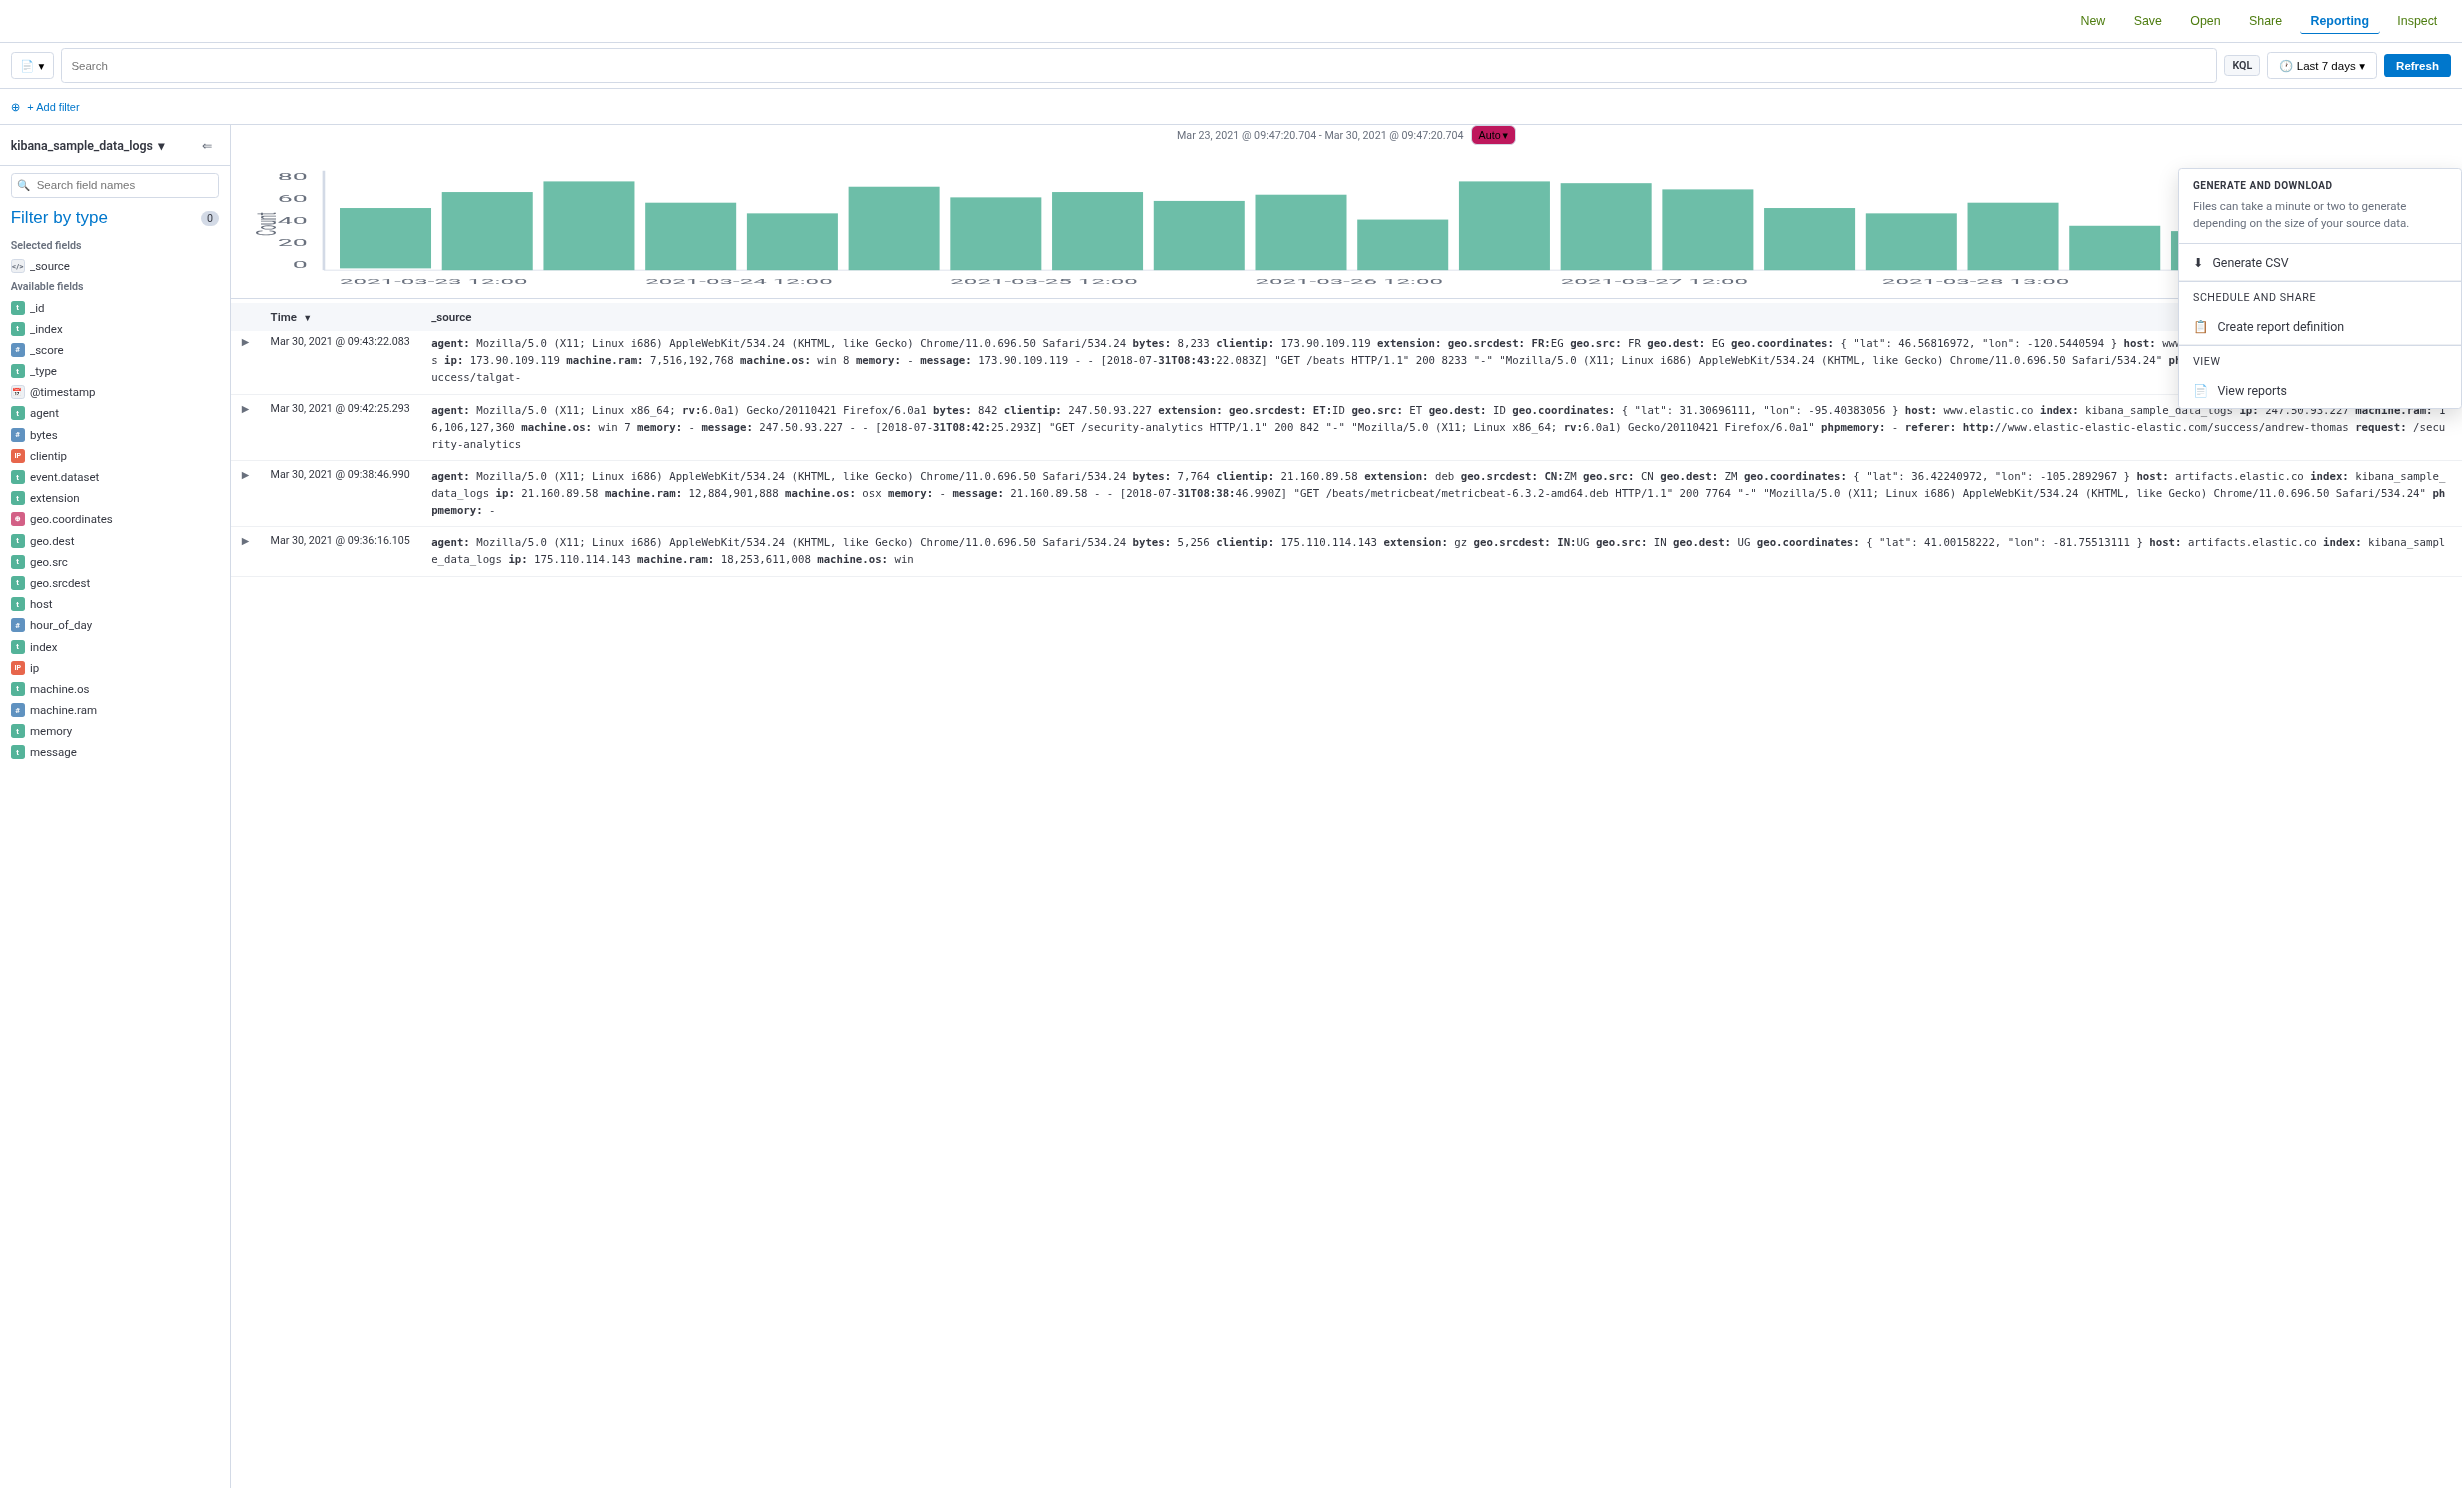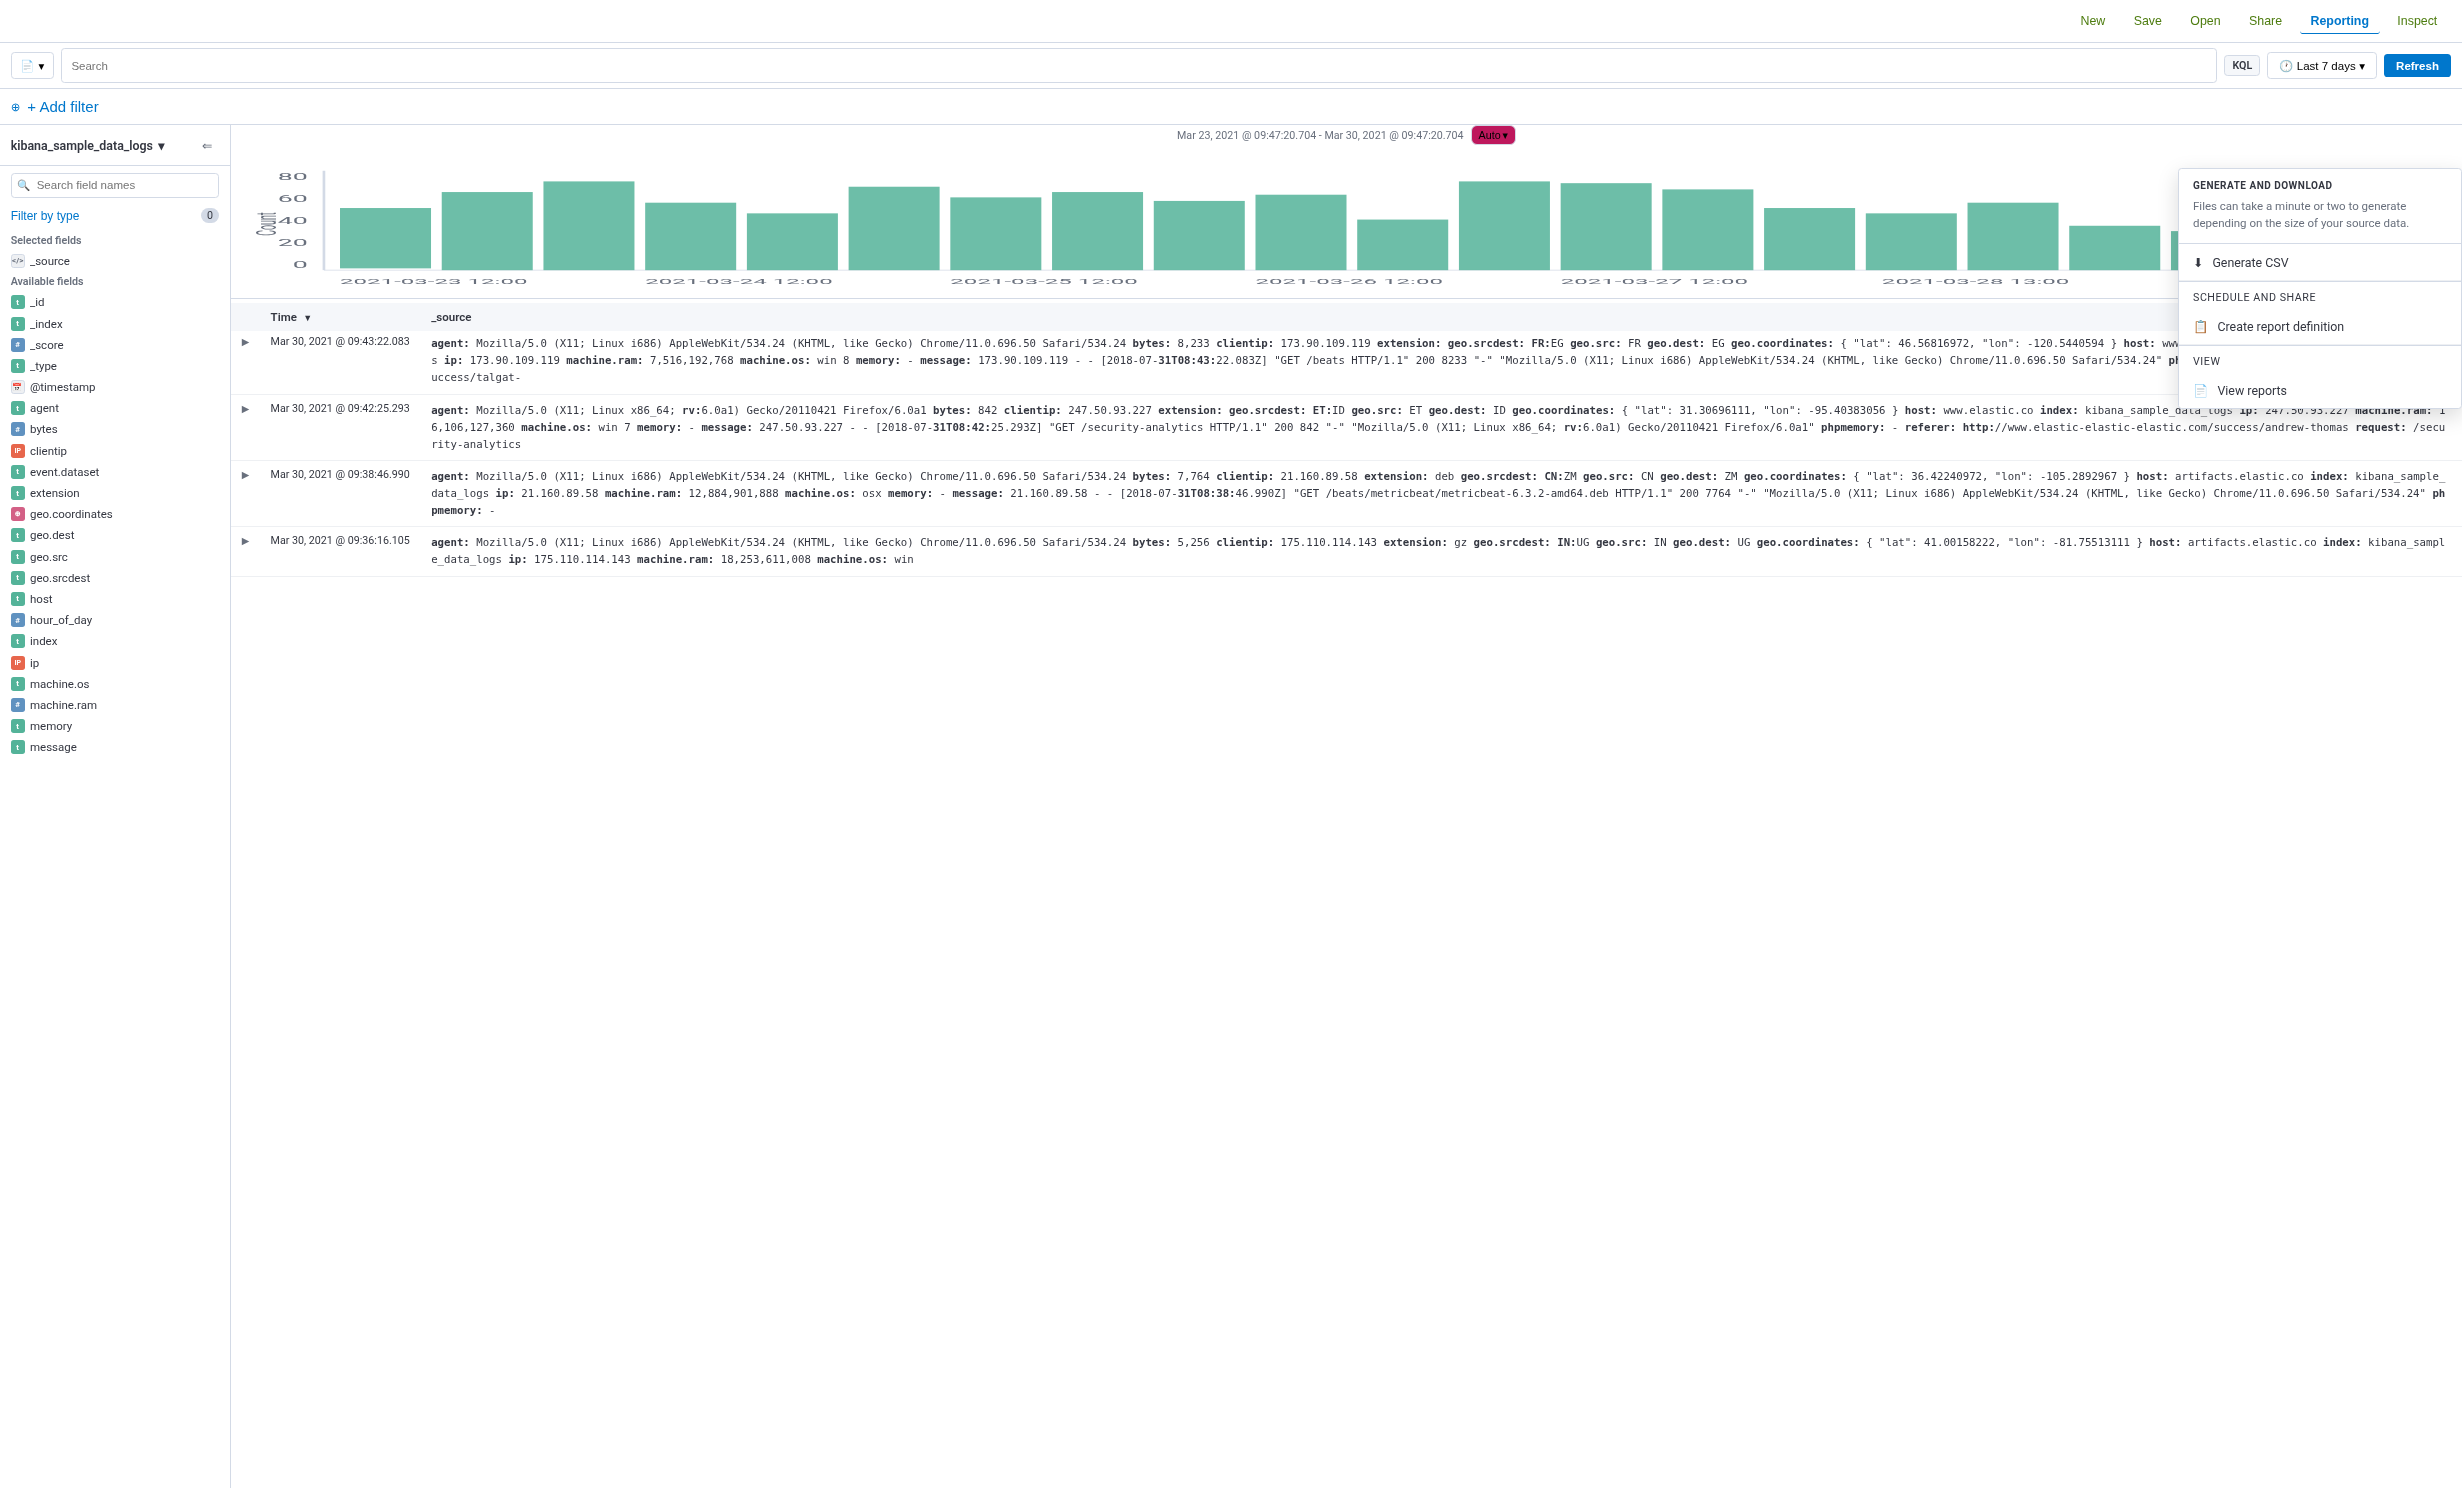--- a/index.html
+++ b/index.html
@@ -108,21 +108,21 @@
       gap: 7px;
     }
     .add-filter-btn {
       display: flex;
       align-items: center;
       gap: 3.6px;
       color: #0077cc;
       background: transparent;
       border: none;
       cursor: pointer;
-      font-size: 15px;
+      font-size: 11px;
     }
 
     
     .main-layout {
       display: flex;
       height: calc(100vh - 124px);
     }
 
     
     .sidebar {
@@ -177,21 +177,21 @@
       padding: 3.6px 10.7px 7px;
     }
     .filter-by-type-btn {
       display: flex;
       align-items: center;
       gap: 3.6px;
       color: #0077cc;
       background: transparent;
       border: none;
       cursor: pointer;
-      font-size: 12px;
+      font-size: 17px;
     }
     .filter-count-badge {
       background: #d3dae6;
       border-radius: 9px;
       padding: 0.9px 6.2px;
       font-size: 10.7px;
       color: #343741;
     }
     .sidebar-section-label {
       padding: 3.6px 10.7px;

